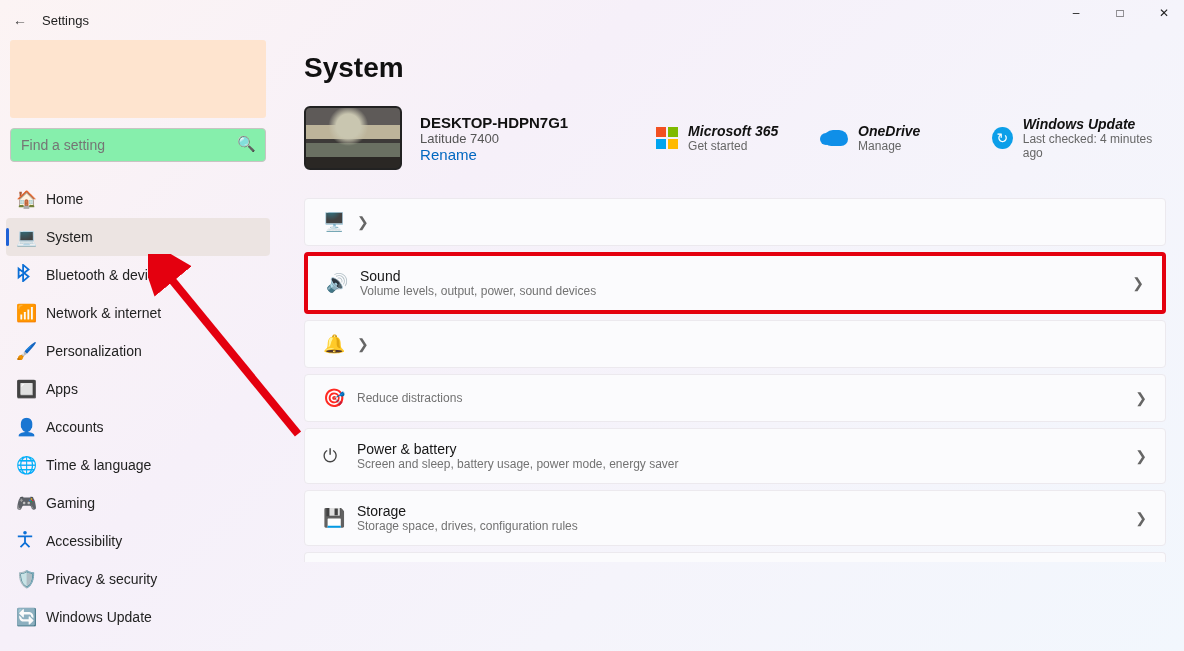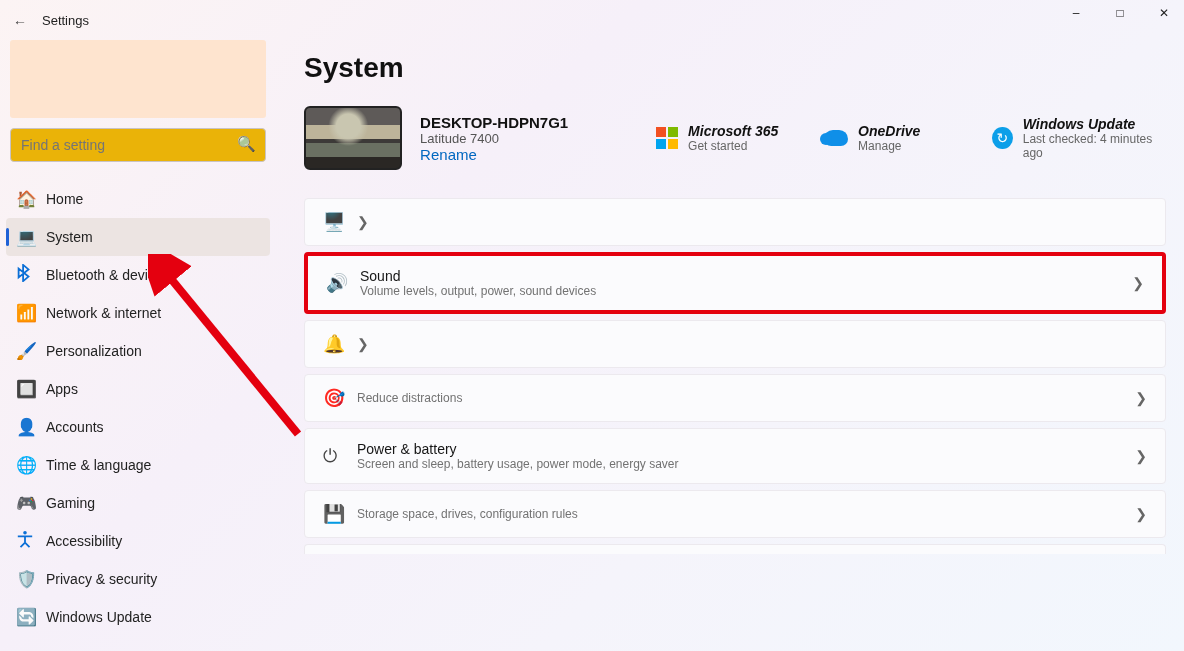--- a/index.html
+++ b/index.html
@@ -13,21 +13,21 @@
   .titlebar { height: 40px; display: flex; align-items: center; padding: 0 4px; }
   .titlebar .back { width: 32px; text-align: center; font-size: 14px; color: #444; cursor: pointer; }
   .titlebar .title { font-size: 13px; margin-left: 6px; color: #222; }
   .win-controls { position: absolute; right: 4px; top: 6px; display: flex; gap: 12px; align-items: center; }
   .win-controls span { width: 32px; text-align: center; font-size: 12px; color: #222; cursor: pointer; }
   .container { display: flex; height: calc(100% - 40px); }
   .sidebar { width: 276px; padding: 0 6px; }
   .user-placeholder { height: 78px; margin: 0 4px 10px 4px; background: #fee4cf; border-radius: 3px; }
   .searchbox { position: relative; margin: 0 4px 18px 4px; }
   .searchbox input {
-    width: 100%; height: 34px; border: 1px solid #c9c3c3; background: #eab308;
+    width: 100%; height: 34px; border: 1px solid #c9c3c3; background: #86efac;
     border-radius: 4px; padding: 0 34px 0 10px; font-size: 14px; color: #222;
   }
   .searchbox .search-icon { position: absolute; right: 10px; top: 7px; font-size: 15px; color: #555; }
   .nav {}
   .nav-item {
     height: 38px; display: flex; align-items: center; padding: 0 10px;
     font-size: 14px; color: #222; border-radius: 4px; cursor: pointer;
   }
   .nav-item.active { background: #ece4e2; position: relative; }
   .nav-item.active::before {
@@ -224,20 +224,21 @@
         <div class="row-txt">
           <div class="row-title">Power &amp; battery</div>
           <div class="row-sub">Screen and sleep, battery usage, power mode, energy saver</div>
         </div>
         <span class="chev">❯</span>
       </div>
 
       <div class="row">
         <span class="row-ico">💾</span>
         <div class="row-txt">
+          <div class="row-title">Storage</div>
           <div class="row-sub">Storage space, drives, configuration rules</div>
         </div>
         <span class="chev">❯</span>
       </div>
 
       <div class="half-row"></div>
     </div>
   </main>
 </div>
 

